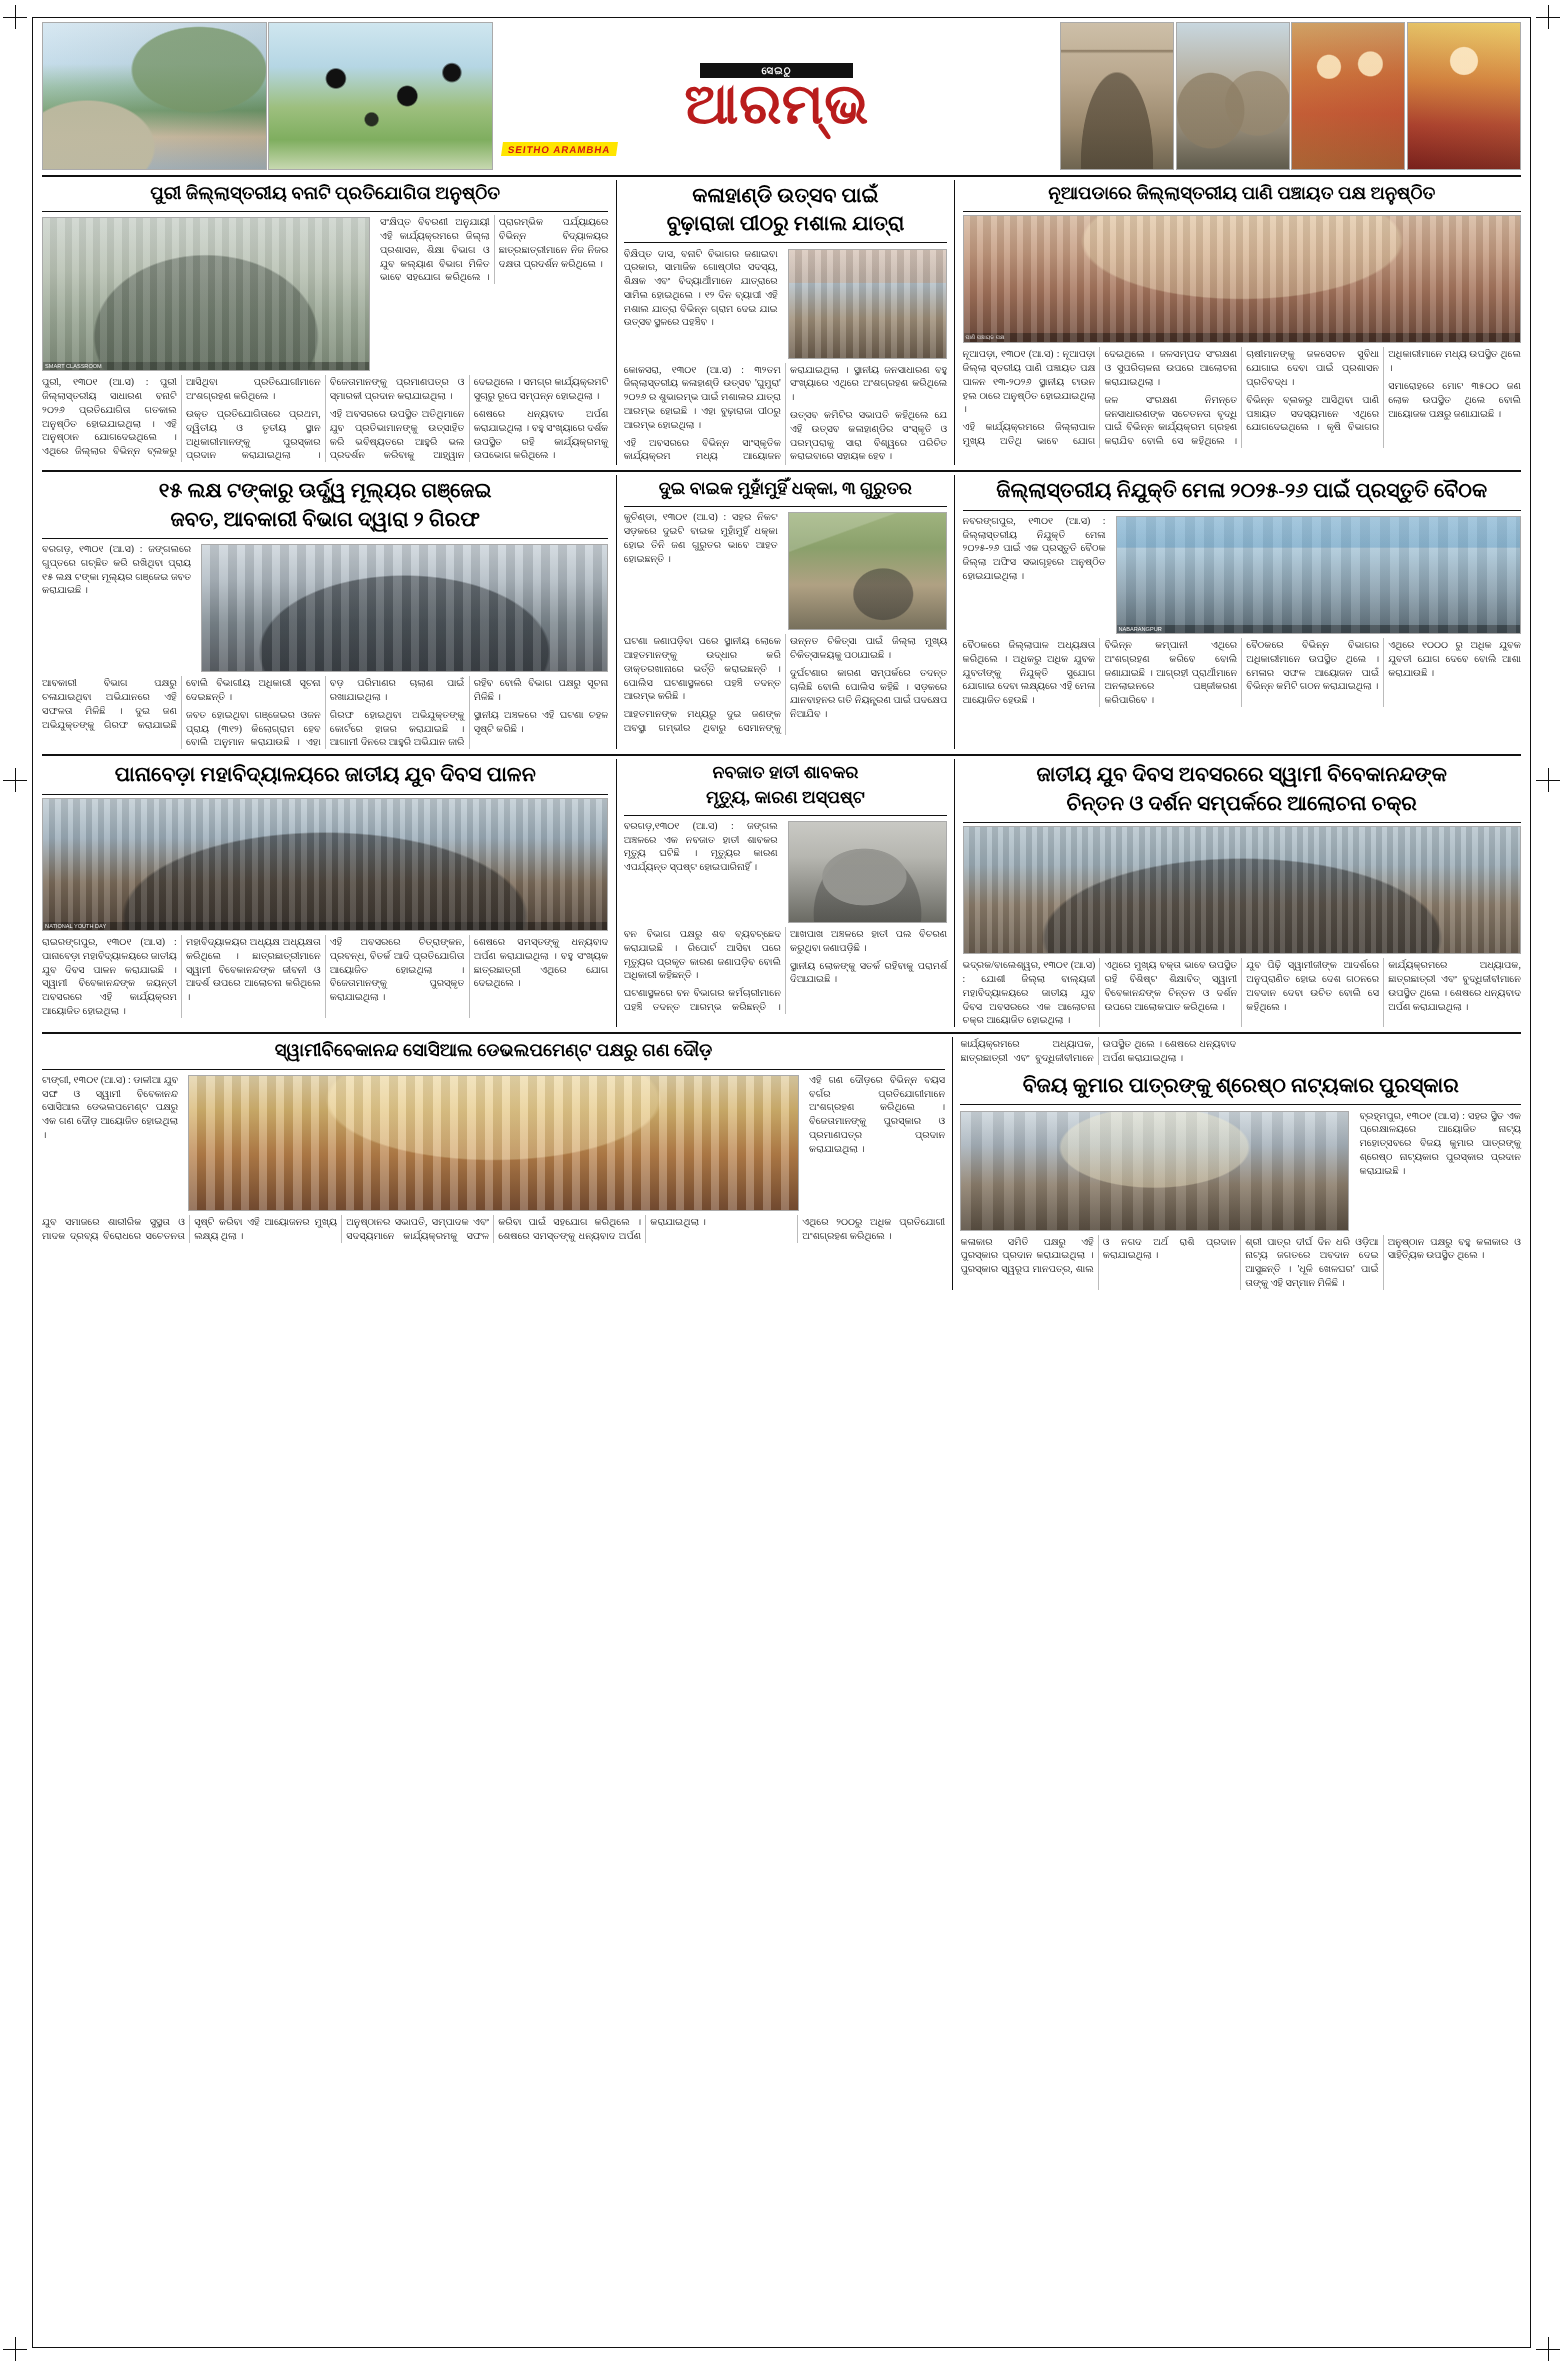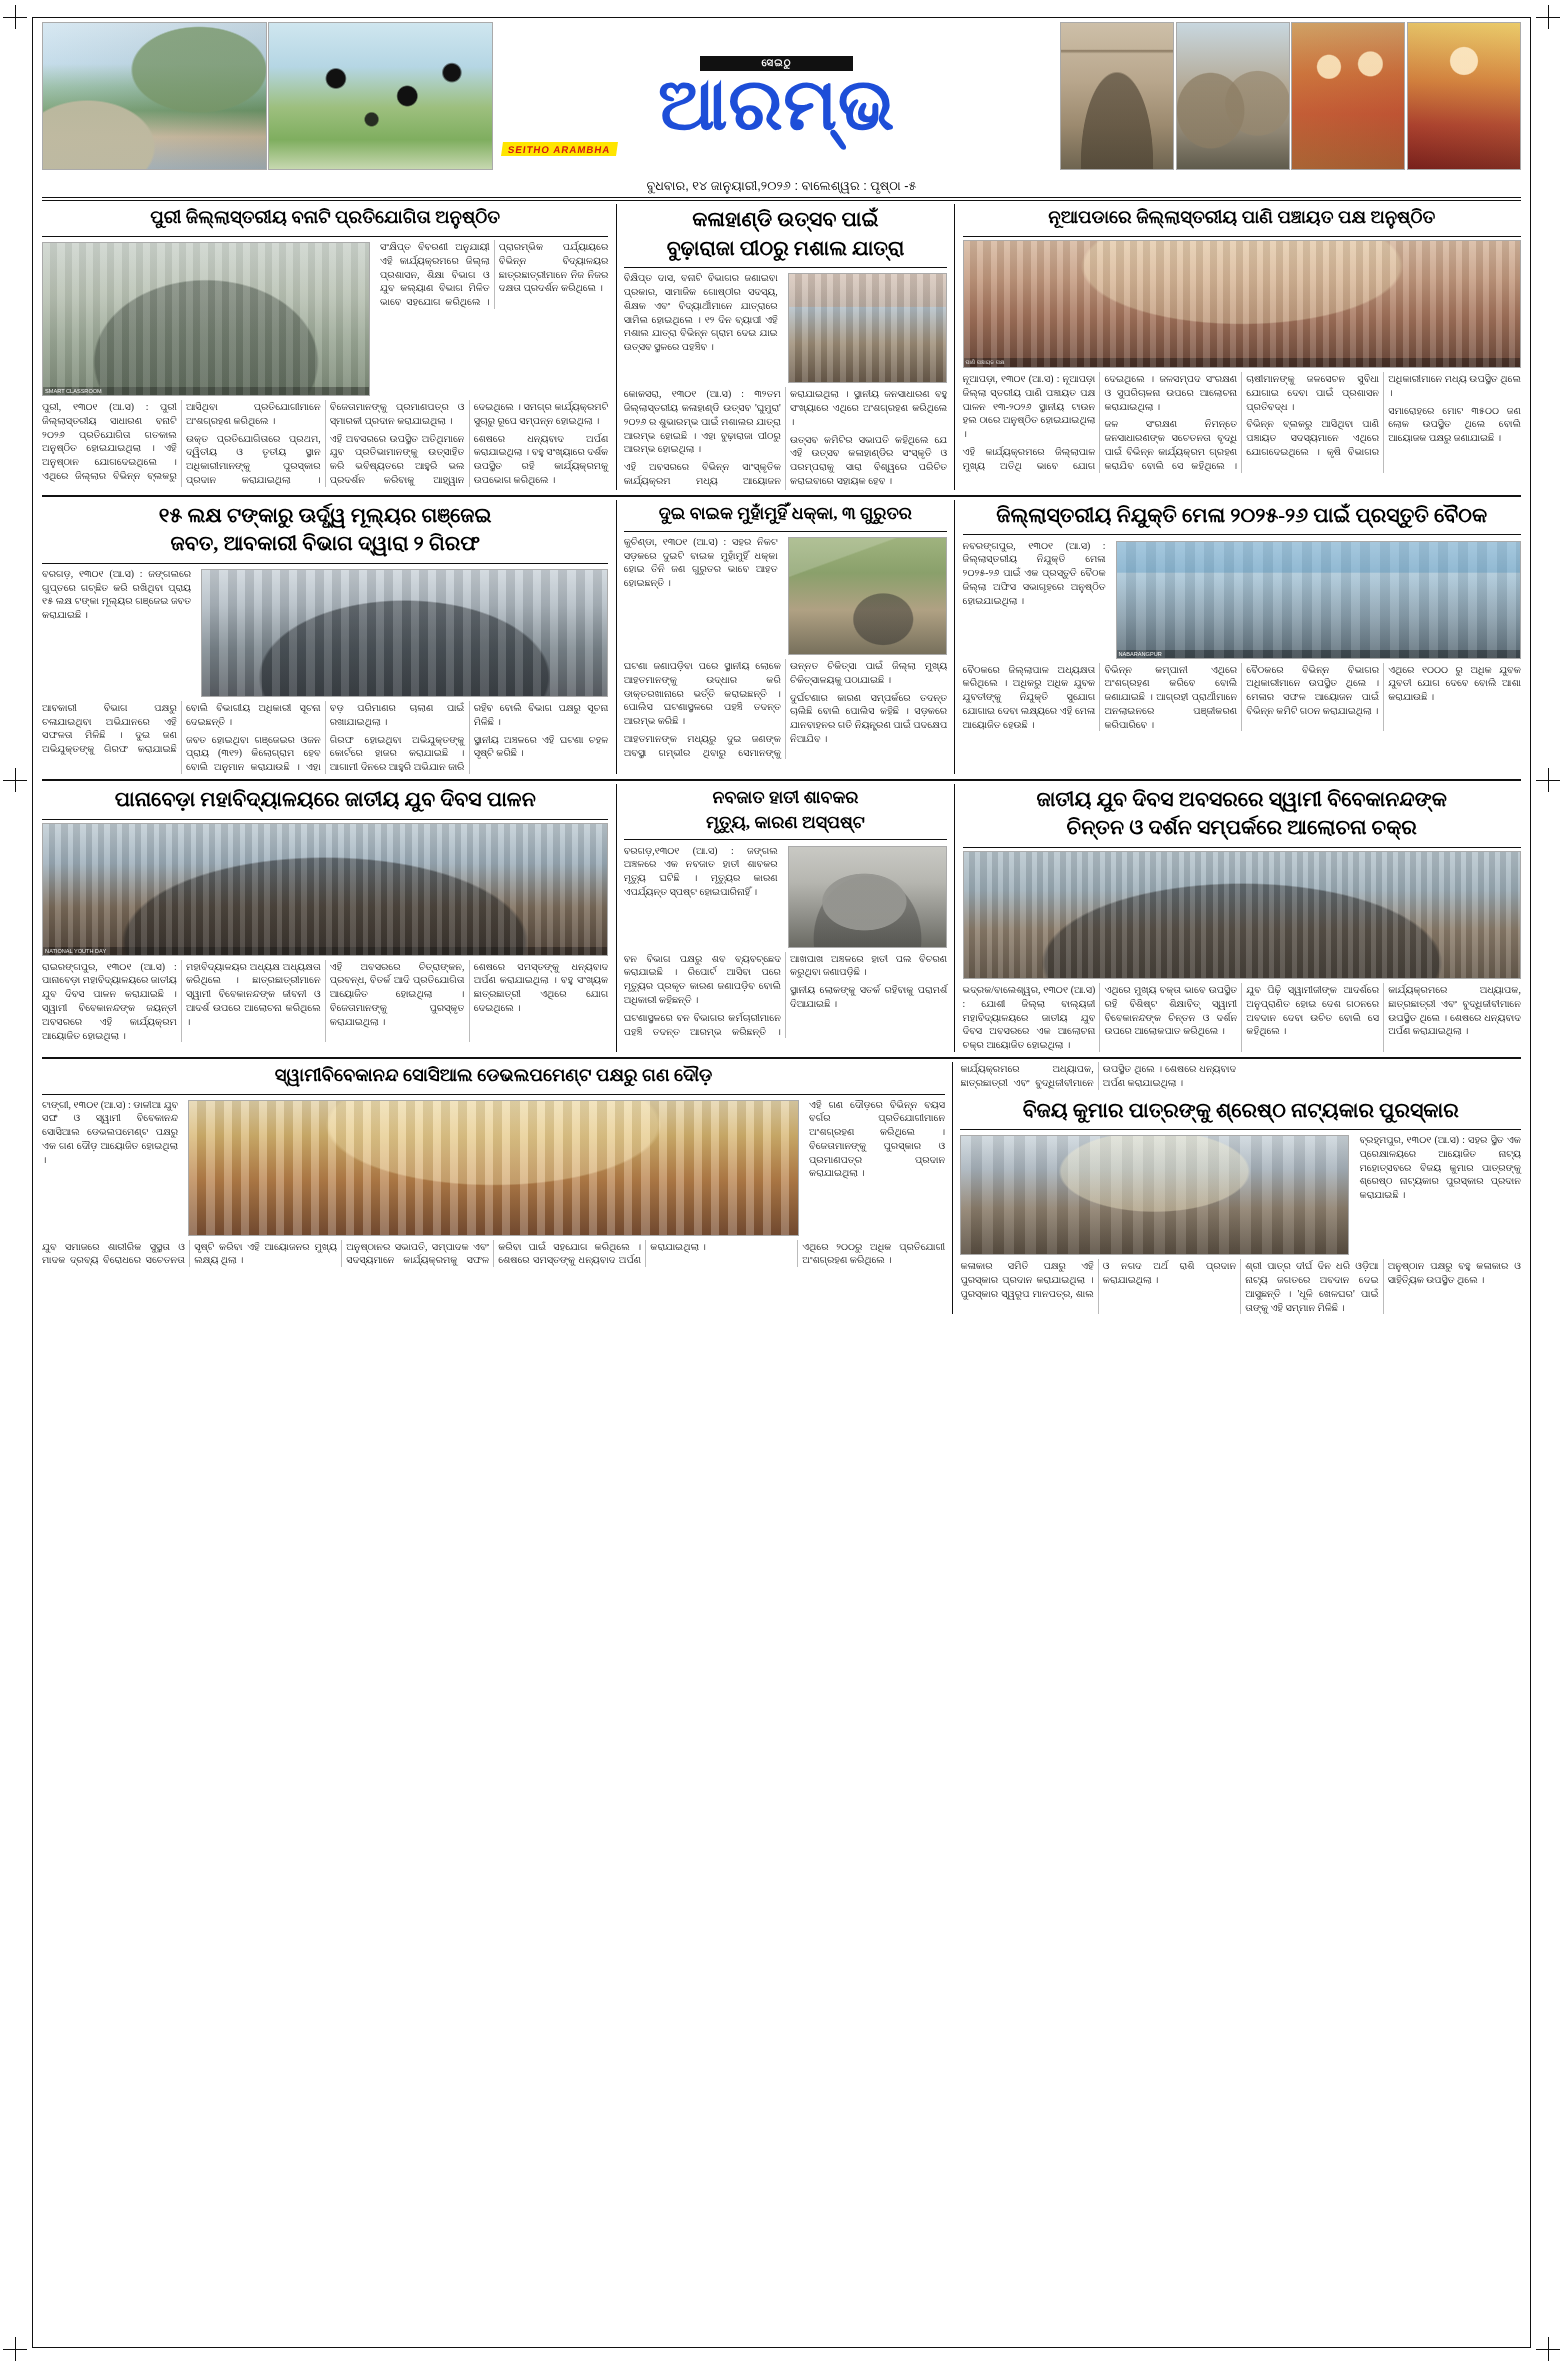--- a/index.html
+++ b/index.html
@@ -114,25 +114,25 @@
       radial-gradient(circle at 50% 26%, rgba(252,232,196,.92) 0 11%, transparent 12%),
       linear-gradient(200deg, rgba(255,220,110,.32), rgba(150,25,25,.22));
   }
 
   .seitho-box {
     background:#111; color:#fff; padding:1.5px 61px;
     font-size:10.2px; letter-spacing:1px; font-weight:700;
     margin-bottom:1px;
   }
   .mh-title {
-    font-size: 72px;
+    font-size: 56px;
     font-weight: 700;
     line-height: .92;
     letter-spacing: 0.5px;
-    color:#1d4ed8;
+    color:#b91c1c;
     font-family: "Liberation Serif", serif;
   }
   .seitho-badge {
     position:absolute; left: 9.2px; bottom: 18.4px;
     background:#ffe500; color:#d41a12;
     font-size:9.7px; font-weight:700; letter-spacing:1px;
     padding: 1.5px 6.1px;
     transform: skewX(-8deg);
     font-family:"Liberation Sans", sans-serif;
   }
@@ -282,21 +282,20 @@
       </div>
 
       <div class="mh-photos-right">
         <div class="photo mh-photo ph-temple1"></div>
         <div class="photo mh-photo ph-temple2"></div>
         <div class="photo mh-photo ph-dance"></div>
         <div class="photo mh-photo ph-dance2"></div>
       </div>
     </div>
 
-    <div class="dateline">ବୁଧବାର, ୧୪ ଜାନୁୟାରୀ,୨୦୨୬ : ବାଲେଶ୍ୱର : ପୃଷ୍ଠା -୫</div>
     <div class="rulebar"></div>
 
     <div class="grid">
 
       <div class="colA">
         <div class="headline h-xl">ପୁରୀ ଜିଲ୍ଲାସ୍ତରୀୟ ବନାଟି ପ୍ରତିଯୋଗିତା ଅନୁଷ୍ଠିତ</div>
         <div class="hr-thin"></div>
         <div class="flexrow">
           <div style="width:328px">
             <div class="photo p-hall" style="height:154px">

